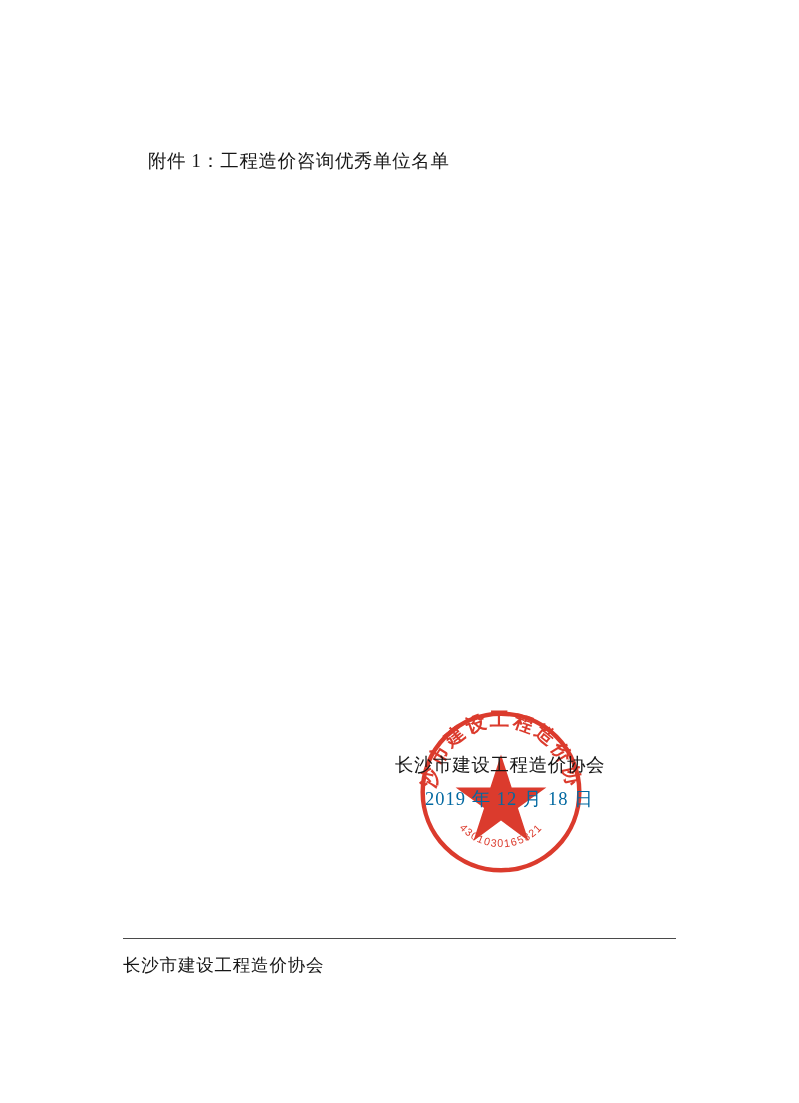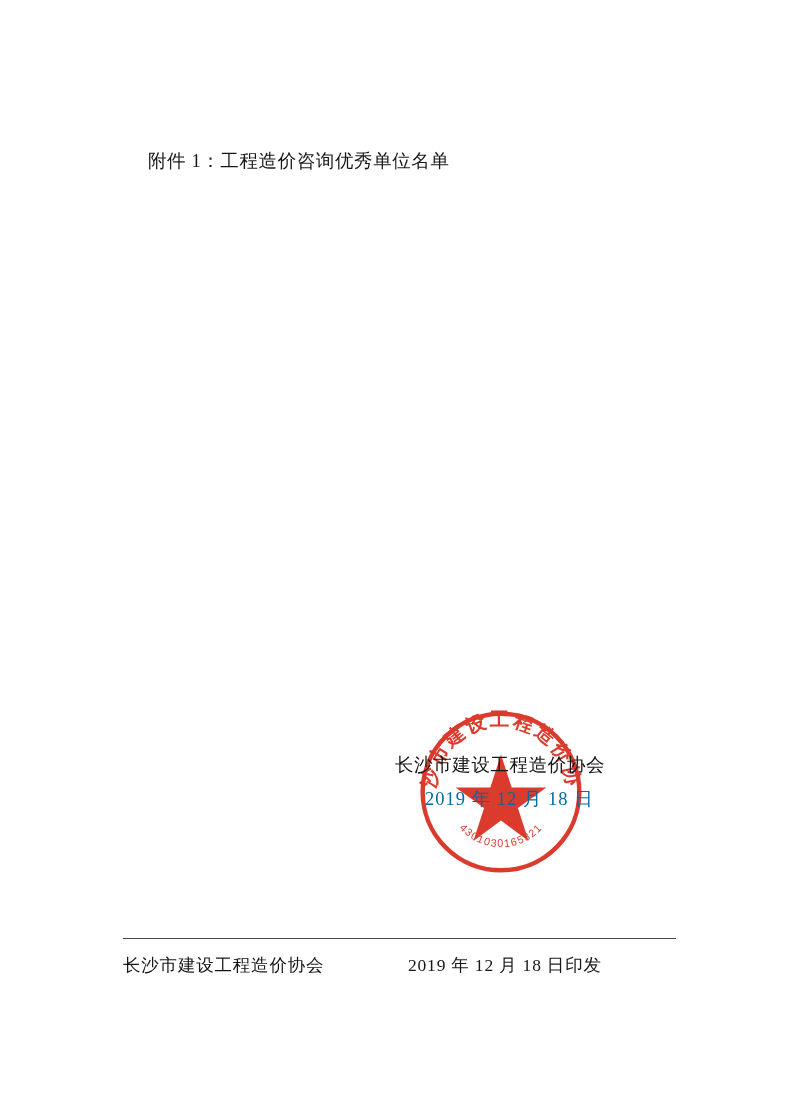--- a/index.html
+++ b/index.html
@@ -117,17 +117,16 @@
 
   <div class="signature">
     <div class="signature-org">长沙市建设工程造价协会</div>
     <div class="signature-date">2019 年 12 月 18 日</div>
   </div>
 
   <div class="footer">
     <div class="footer-rule"></div>
     <div class="footer-row">
       <span class="footer-left">长沙市建设工程造价协会</span>
-      <span class="footer-right">2019 年 12 月 18 日印发</span>
     </div>
   </div>
 
 </div>
 
 </body></html>

